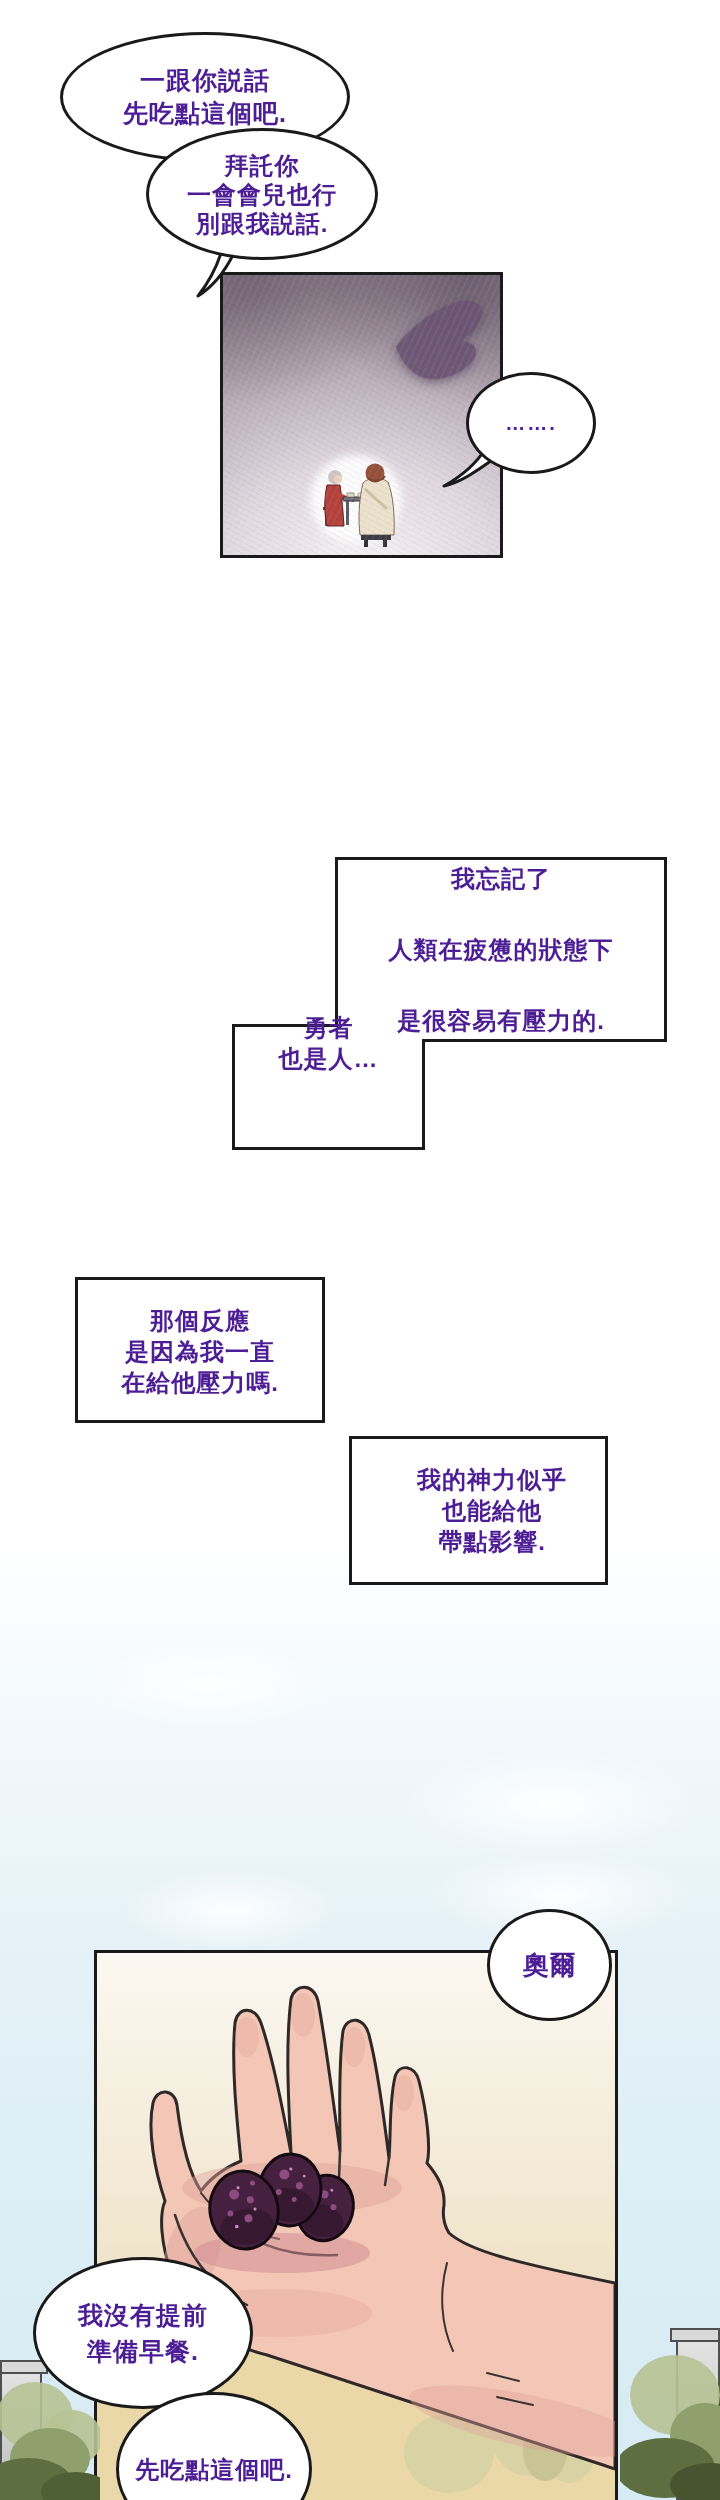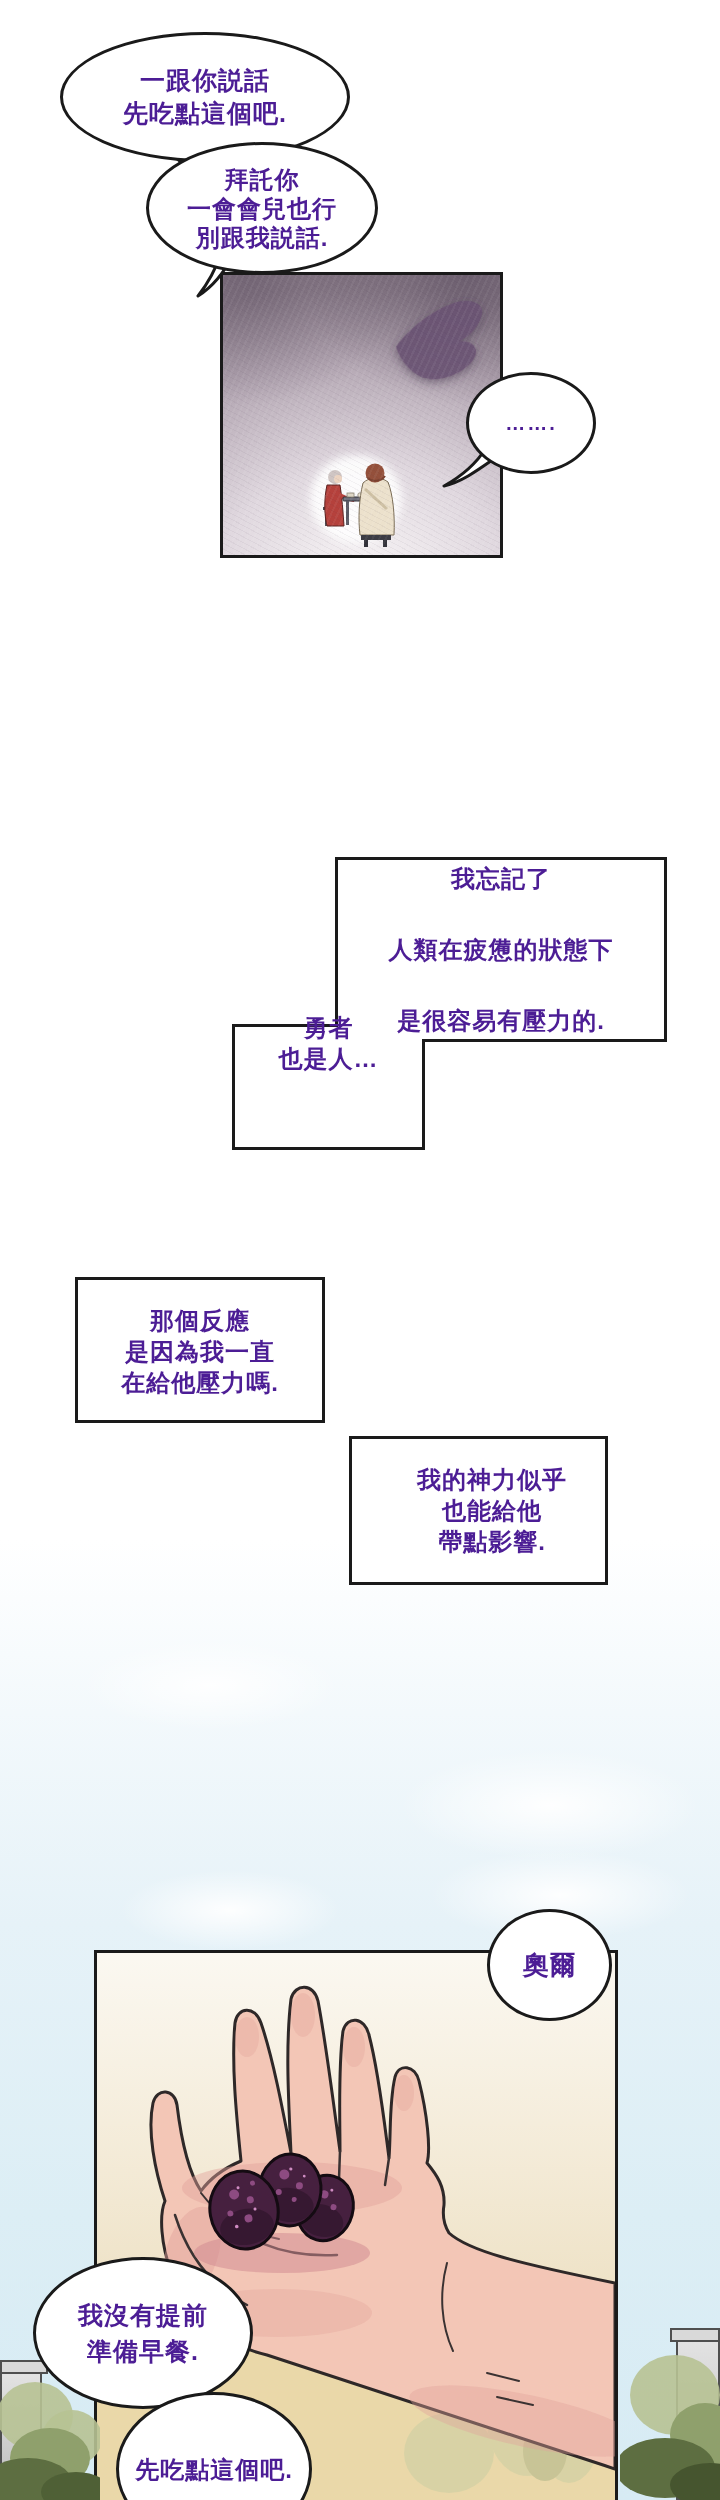--- a/index.html
+++ b/index.html
@@ -6,21 +6,21 @@
   #page{position:relative;width:720px;height:2500px;overflow:hidden;background:#fff;
         font-family:"Liberation Sans","DejaVu Sans",sans-serif;}
   .txt{color:#4c1d95;font-weight:600;text-align:center;letter-spacing:1px;}
 
   
   .bubble{position:absolute;background:#fff;border:3.5px solid var(--ink,#1a1a1a);
           border-radius:50%;display:flex;flex-direction:column;justify-content:center;
           align-items:center;z-index:6;}
   .bubble .line{font-size:25px;line-height:33px;}
   #bubble1{left:60px;top:32px;width:284px;height:124px;}
-  #bubble2{left:146px;top:142px;width:226px;height:126px;align-items:center;}
+  #bubble2{left:146px;top:128px;width:226px;height:126px;align-items:center;}
   #bubble2 .line{line-height:29px;font-size:24px;}
   #bubble3{left:466px;top:372px;width:124px;height:96px;}
   #bubble3 .line{font-size:20px;font-weight:700;letter-spacing:2px;}
   #bubble-name{left:487px;top:1909px;width:119px;height:106px;z-index:8;}
   #bubble-name .line{font-size:26px;}
   #bubble5{left:33px;top:2257px;width:214px;height:146px;z-index:8;}
   #bubble5 .line{font-size:25px;line-height:36px;}
   #bubble6{left:116px;top:2392px;width:190px;height:148px;z-index:8;}
   #bubble6 .line{font-size:24px;}
   .tail{position:absolute;z-index:5;}

